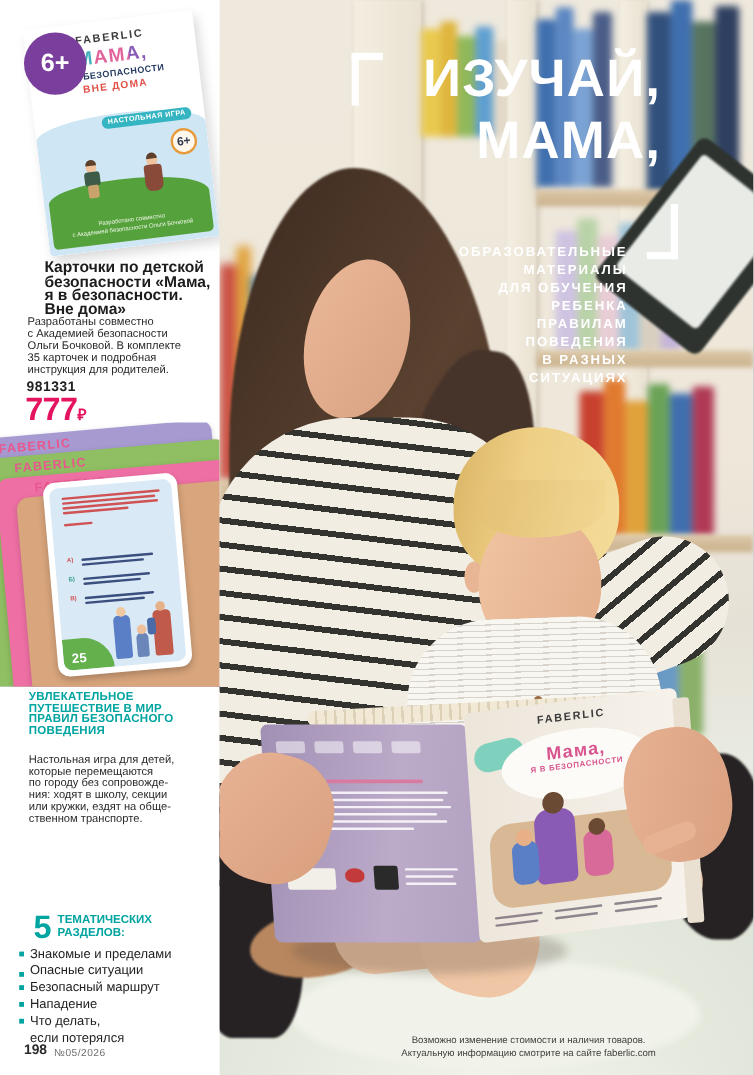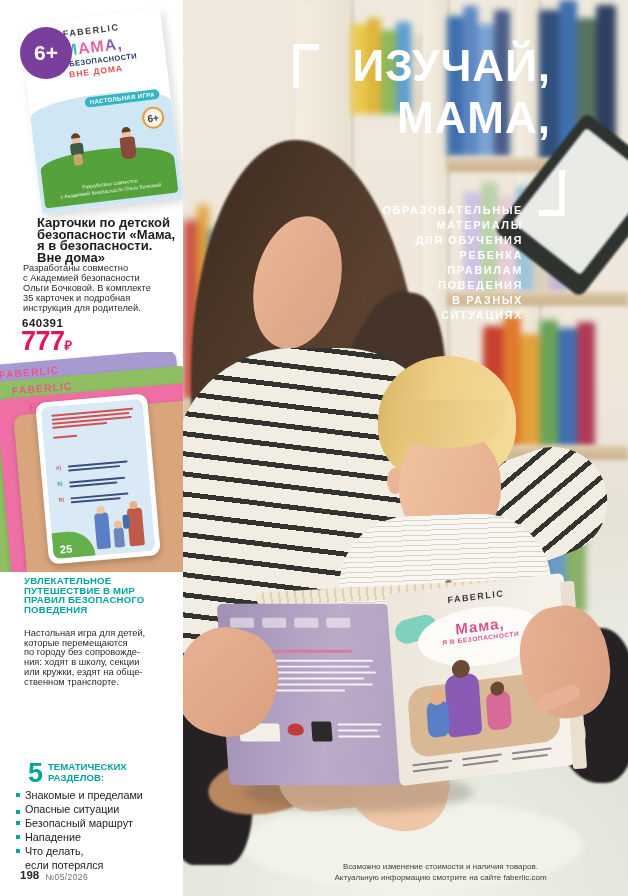--- a/index.html
+++ b/index.html
@@ -129,21 +129,21 @@
 
     <div class="abs p-title pre">Карточки по детской
 безопасности «Мама,
 я в безопасности.
 Вне дома»</div>
     <div class="abs p-desc pre">Разработаны совместно
 с Академией безопасности
 Ольги Бочковой. В комплекте
 35 карточек и подробная
 инструкция для родителей.</div>
-    <div class="abs p-art">640391</div>
+    <div class="abs p-art">981331</div>
     <div class="abs p-price"><span>777</span><span class="p-cur">₽</span></div>
 
     <div class="abs stack">
       <div class="card" style="left:-25px;top:6px;background:#a69ad1;">
         <div class="card-label">FABERLIC</div>
         </div>
       <div class="card" style="left:-12px;top:22px;background:#8fbf62;">
         <div class="card-label">FABERLIC</div>
         </div>
       <div class="card" style="left:5px;top:38px;background:#ee6fa4;">

